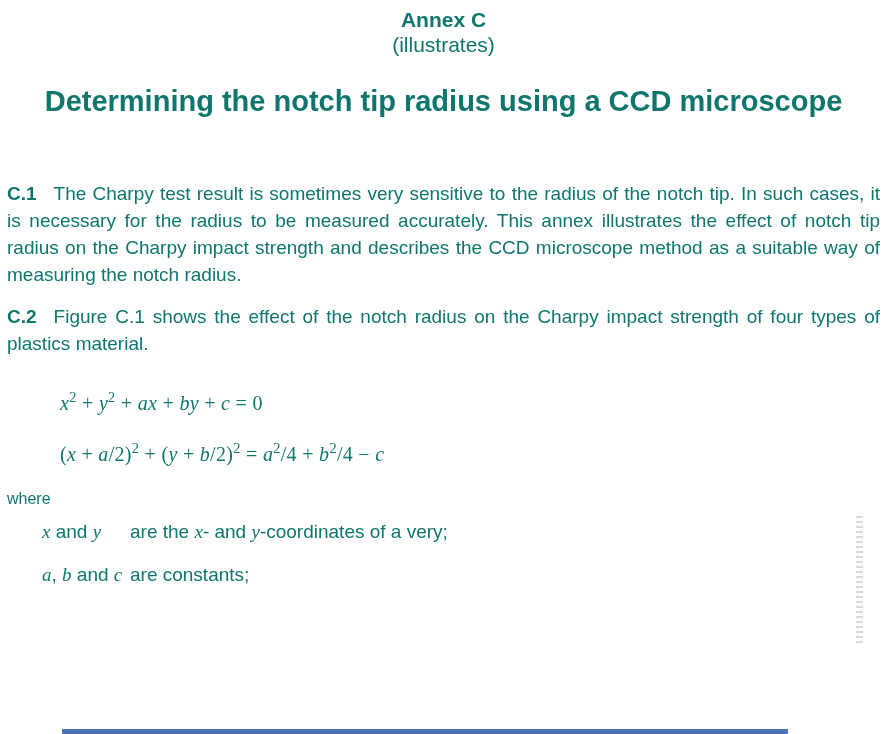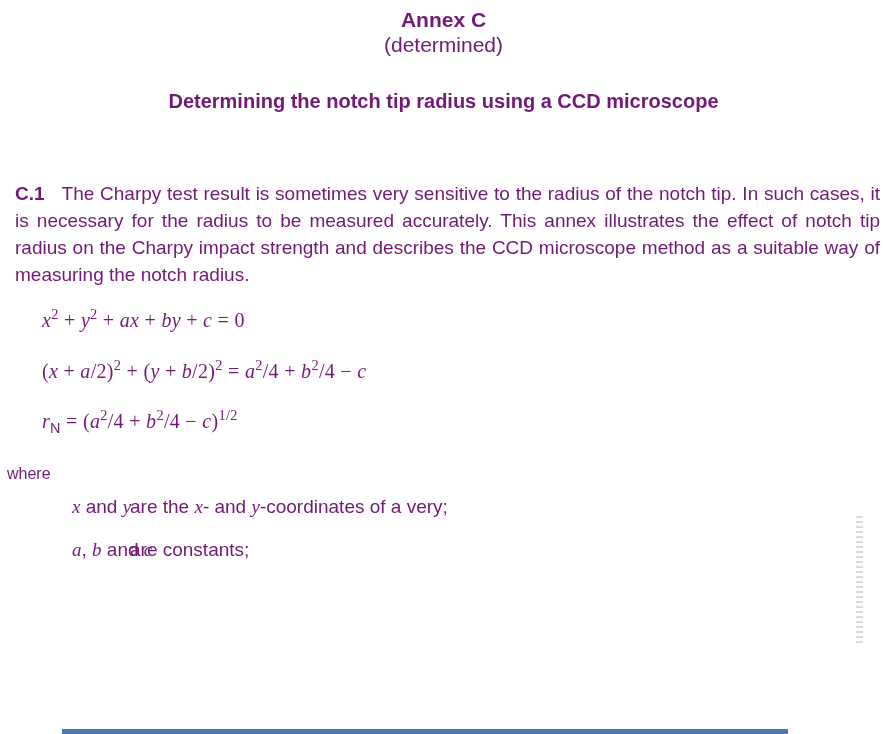--- a/index.html
+++ b/index.html
@@ -2,54 +2,54 @@
 <html style="--bar-color: #4a74b4;"><head>
 <meta charset="utf-8">
 <style>
   html, body { margin: 0; padding: 0; background: #ffffff; }
   .page {
     position: relative;
     width: 887px;
     height: 734px;
     overflow: hidden;
     background: #ffffff;
-    color: #701a75;
+    color: #0f766e;
     font-family: "Liberation Sans", sans-serif;
   }
   .hdr { text-align: center; }
   .annex-label {
     font-size: 21px;
     font-weight: bold;
     margin-top: 7px;
     line-height: 25px;
   }
   .annex-type {
     font-size: 21px;
     line-height: 25px;
   }
   .doc-title {
-    font-size: 20px;
+    font-size: 29px;
     font-weight: bold;
     margin-top: 31px;
     line-height: 26px;
   }
   .clause {
     font-size: 19px;
     line-height: 27px;
     text-align: justify;
     margin: 0;
     padding: 0 7px;
   }
-  .clause.first { margin-top: 66px; margin-left: 8px; }
+  .clause.first { margin-top: 66px; }
   .clause.gap   { margin-top: 15px; }
   .cnum {
     font-weight: bold;
     margin-right: 17px;
   }
-  .equations { margin-top: 13px; }
+  .equations { margin-top: 27px; padding-left: 18px; }
   .equation {
     font-family: "Liberation Serif", serif;
     font-size: 20px;
     line-height: 27px;
     margin: 0 0 18px 42px;
     letter-spacing: 0.3px;
   }
   .mvar {
     font-family: "Liberation Serif", serif;
     font-style: italic;
@@ -71,21 +71,21 @@
   }
   .definitions {
     display: grid;
     grid-template-columns: 88px auto;
     column-gap: 0;
     row-gap: 16px;
     margin: 6px 0 0 42px;
     font-size: 19px;
     line-height: 27px;
   }
-  .def-term { white-space: nowrap; margin-left: 30px; }
+  .def-term { white-space: nowrap; }
   .margin-watermark {
     position: absolute;
     top: 516px;
     right: 24px;
     width: 7px;
     height: 128px;
     opacity: 0.55;
     background: repeating-linear-gradient(
       to bottom,
       #bdbdbd 0px, #bdbdbd 2px,
@@ -101,35 +101,37 @@
     background: var(--bar-color, #4a74b4);
   }
 </style>
 </head>
 <body>
 
 <div class="page">
 
   <div class="hdr">
     <div class="annex-label">Annex C</div>
-    <div class="annex-type">(determined)</div>
+    <div class="annex-type">(illustrates)</div>
     <div class="doc-title">Determining the notch tip radius using a CCD microscope</div>
   </div>
 
   <p class="clause first">
     <span class="cnum">C.1</span><span>The Charpy test result is sometimes very sensitive to the radius of the notch tip. In such cases, it is necessary for the radius to be measured accurately. This annex illustrates the effect of notch tip radius on the Charpy impact strength and describes the CCD microscope method as a suitable way of measuring the notch radius.</span>
   </p>
 
+  <p class="clause gap">
+    <span class="cnum">C.2</span><span>Figure C.1 shows the effect of the notch radius on the Charpy impact strength of four types of plastics material.</span>
+  </p>
 
 
 
   <div class="equations">
     <div class="equation"><span class="mvar">x</span><sup>2</sup><span> + </span><span class="mvar">y</span><sup>2</sup><span> + </span><span class="mvar">ax</span><span> + </span><span class="mvar">by</span><span> + </span><span class="mvar">c</span><span> = 0</span></div>
     <div class="equation"><span>(</span><span class="mvar">x</span><span> + </span><span class="mvar">a</span><span>/2)</span><sup>2</sup><span> + (</span><span class="mvar">y</span><span> + </span><span class="mvar">b</span><span>/2)</span><sup>2</sup><span> = </span><span class="mvar">a</span><sup>2</sup><span>/4 + </span><span class="mvar">b</span><sup>2</sup><span>/4 − </span><span class="mvar">c</span></div>
-    <div class="equation"><span class="mvar">r</span><sub>N</sub><span> = (</span><span class="mvar">a</span><sup>2</sup><span>/4 + </span><span class="mvar">b</span><sup>2</sup><span>/4 − </span><span class="mvar">c</span><span>)</span><sup>1/2</sup></div>
   </div>
 
   <p class="where">where</p>
 
   <div class="definitions">
     <div class="def-term"><span class="mvar">x</span><span> and </span><span class="mvar">y</span></div>
     <div class="def-desc"><span>are the </span><span class="mvar">x</span><span>- and </span><span class="mvar">y</span><span>-coordinates of a very;</span></div>
     <div class="def-term"><span class="mvar">a</span><span>, </span><span class="mvar">b</span><span> and </span><span class="mvar">c</span></div>
     <div class="def-desc"><span>are constants;</span></div>
 

